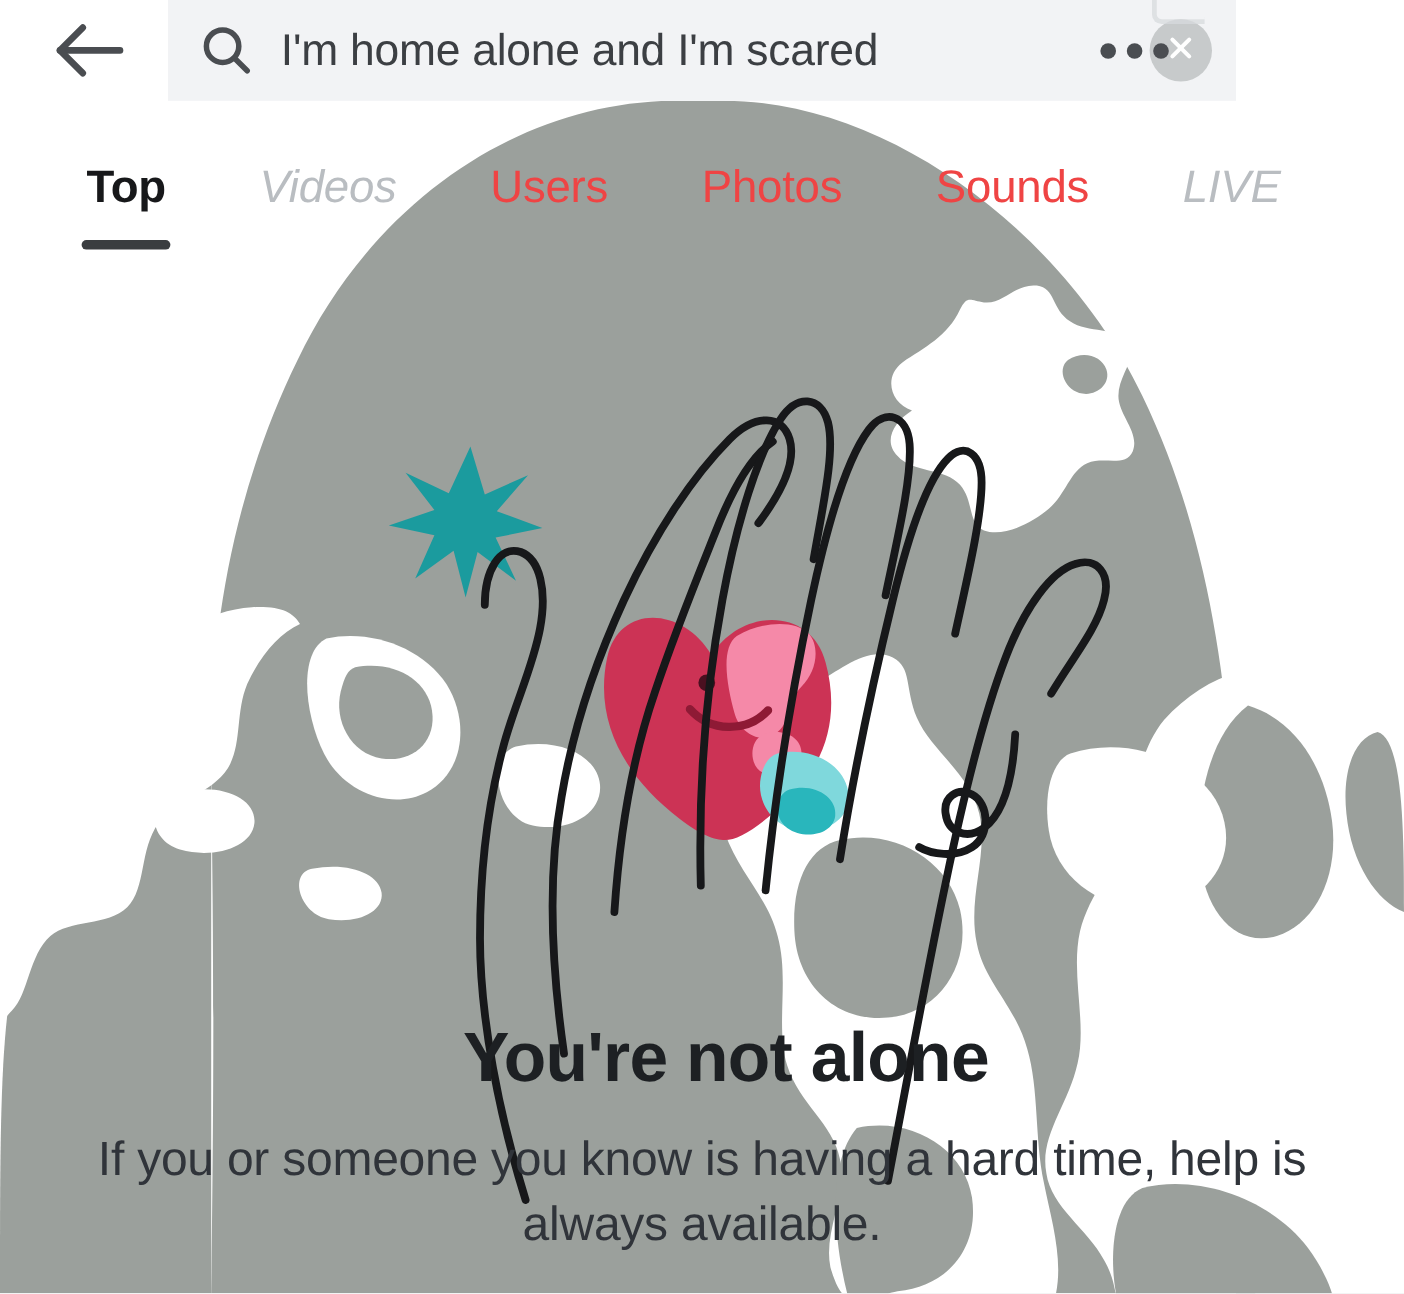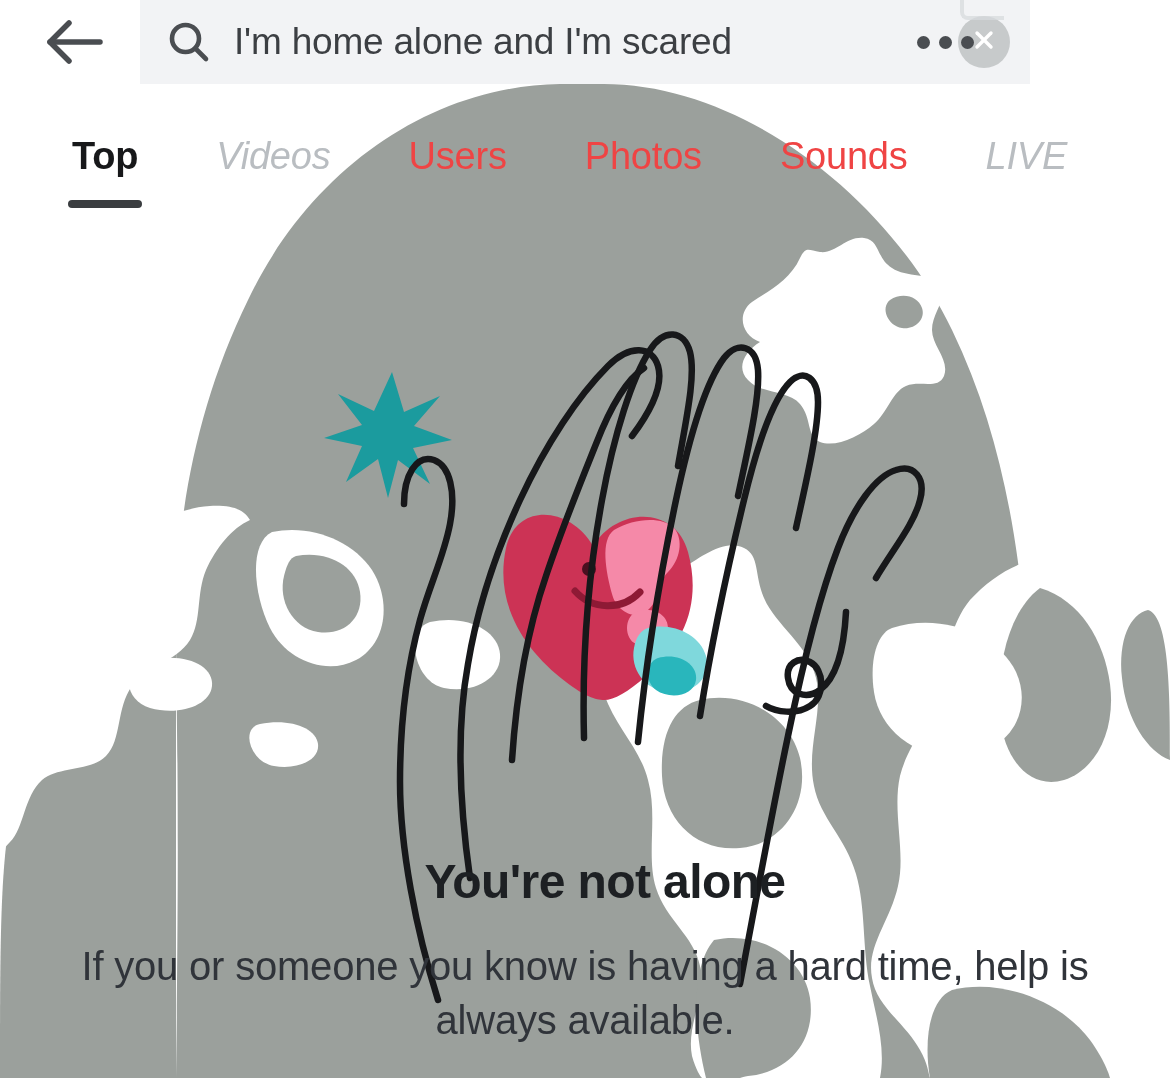--- a/index.html
+++ b/index.html
@@ -189,21 +189,21 @@
   .caption {
     position: absolute;
     left: 0;
     top: 845px;
     width: 1170px;
     z-index: 25;
     text-align: center;
     pointer-events: none;
   }
   .caption-title {
-    font-size: 48px;
+    font-size: 58px;
     line-height: 74px;
     font-weight: bold;
     color: #1d2023;
     letter-spacing: -0.6px;
     margin-left: 40px;
   }
   .caption-body {
     margin-top: 20px;
     font-size: 40px;
     line-height: 54px;

